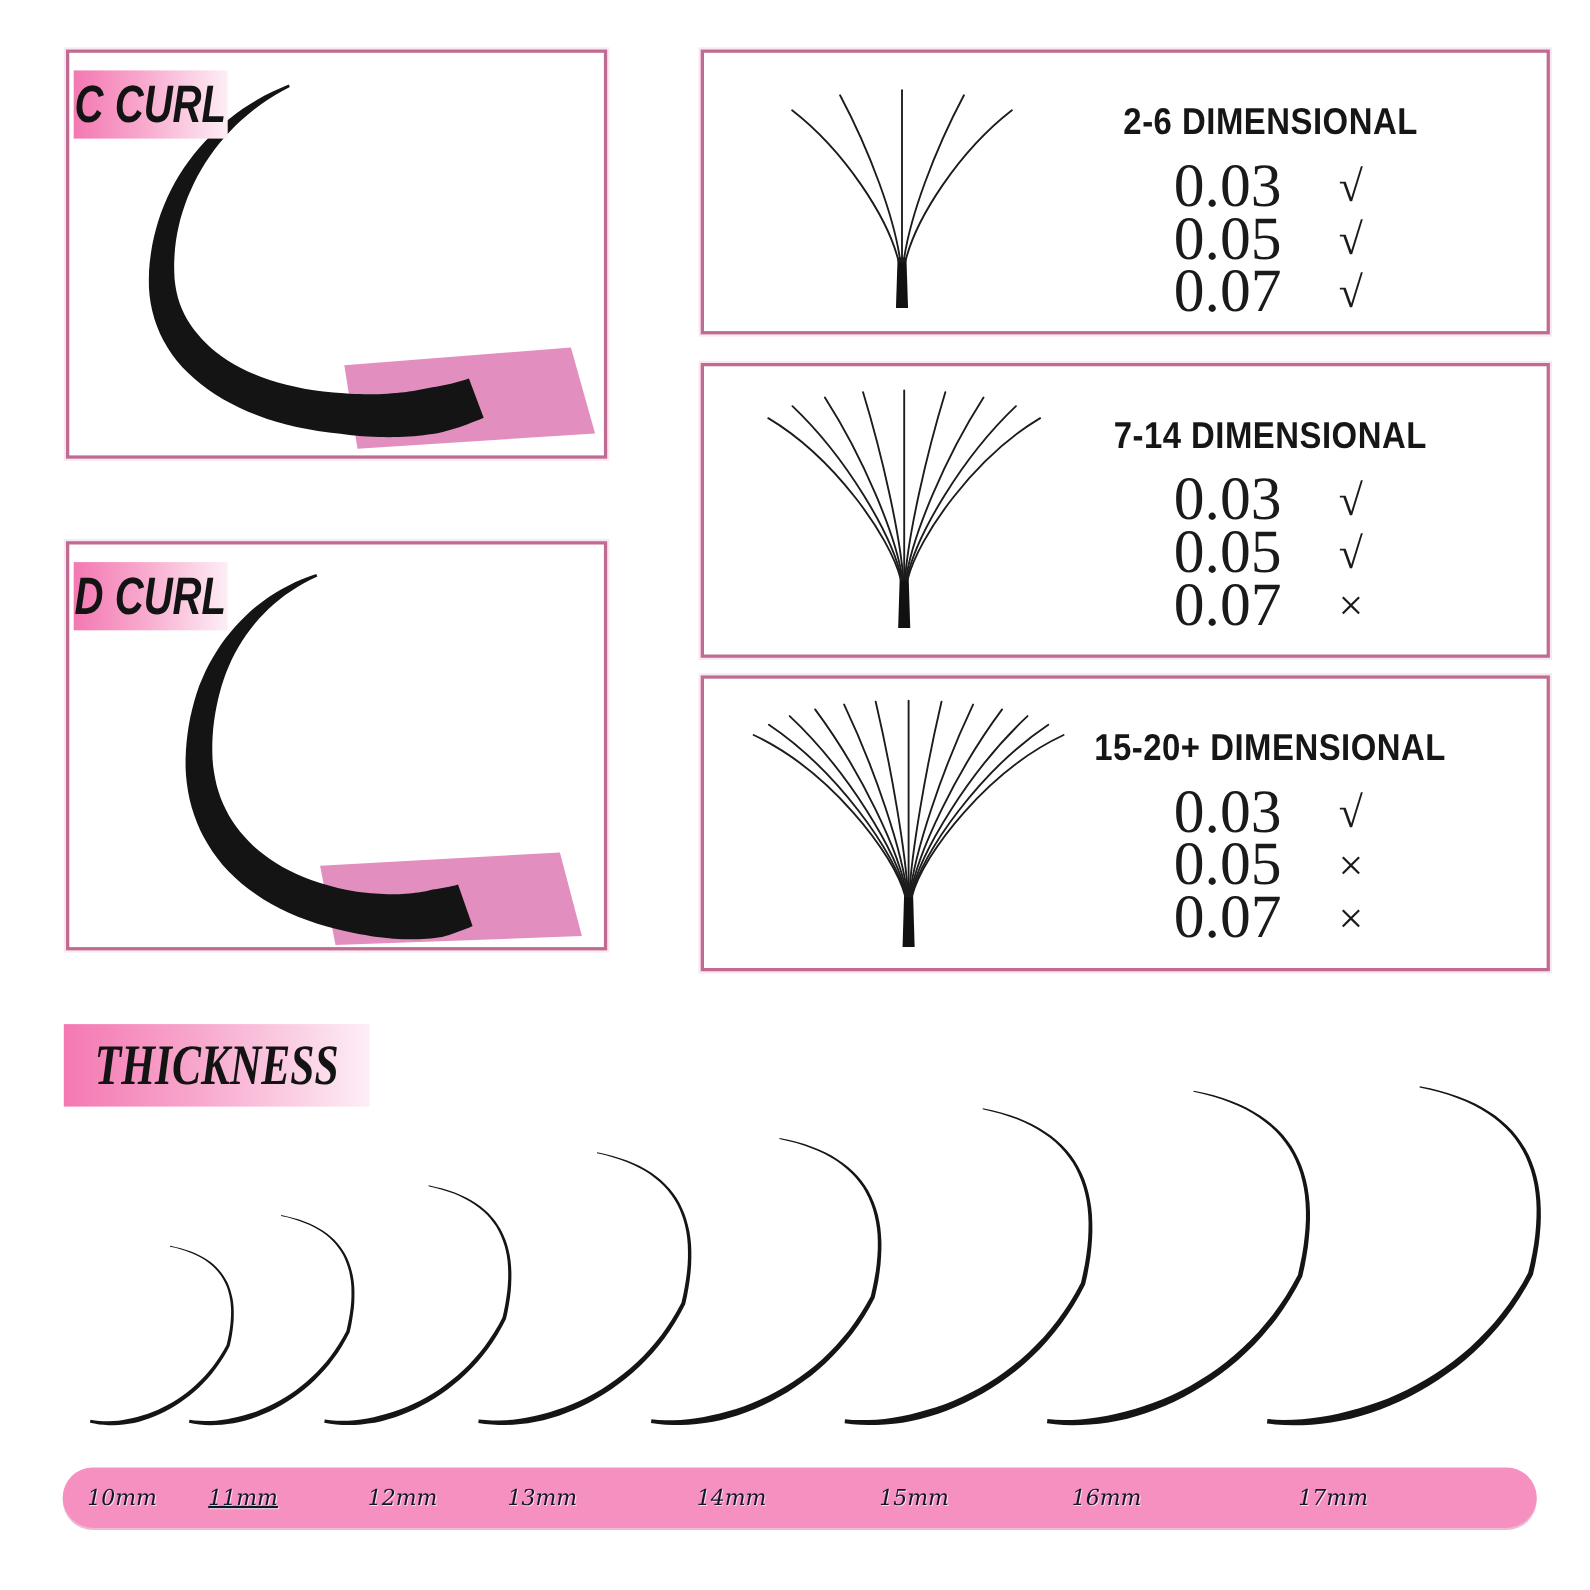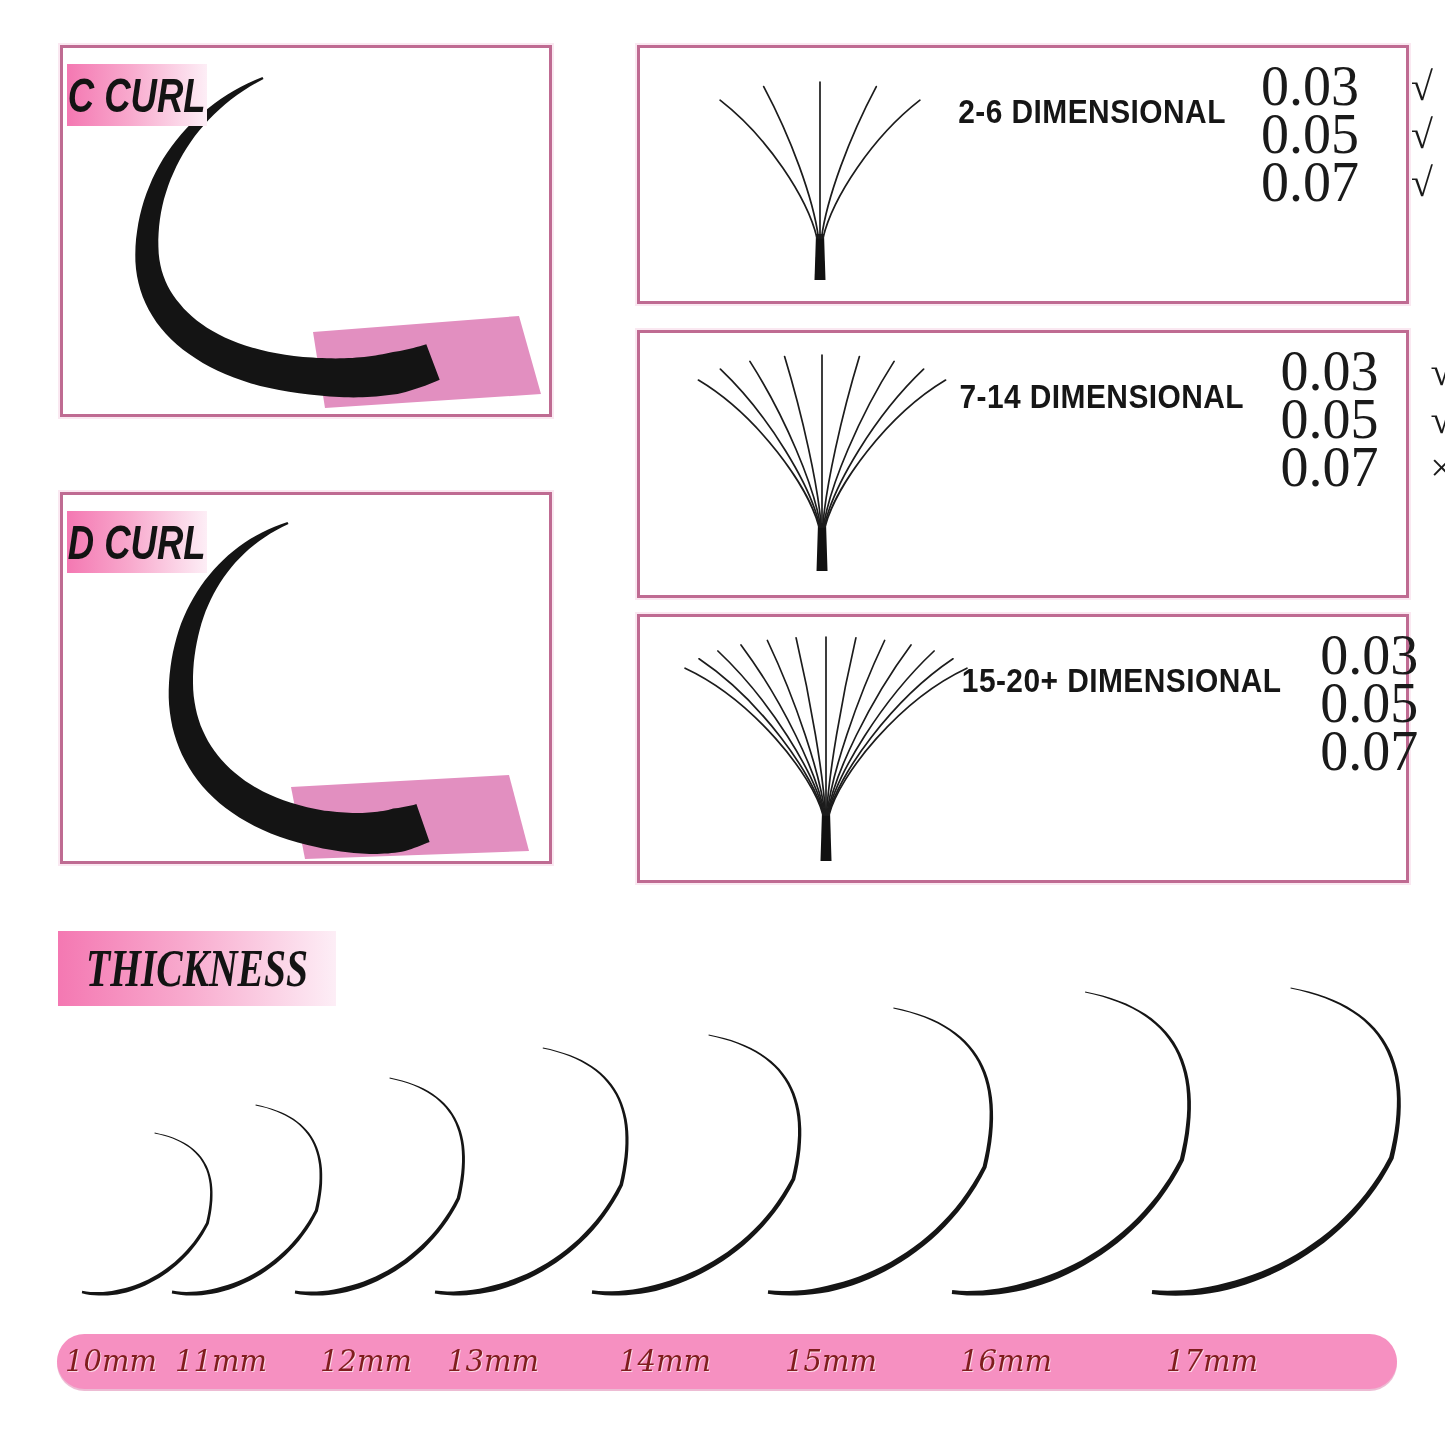--- a/index.html
+++ b/index.html
@@ -10,36 +10,36 @@
   .plate{position:absolute;display:flex;align-items:center;justify-content:center;
          background:linear-gradient(90deg,#f478b2 0%,#f8a9cd 45%,#fdeef6 100%);}
   .plate span{display:inline-block;transform:scaleX(.76);font-style:italic;font-weight:bold;
               color:#131313;white-space:nowrap;letter-spacing:0px;}
   .plate-curl{left:4px;top:16px;width:140px;height:62px;}
   .plate-curl span{font-size:48px;}
   .curl-svg{position:absolute;left:0;top:0;width:486px;height:366px;}
   .dim-card{left:637px;width:766px;}
   .fan-svg{position:absolute;left:12px;top:4px;width:340px;height:248px;}
   .dim-text{position:absolute;left:300px;right:36px;top:0;bottom:0;display:flex;
-            flex-direction:row;}
+            flex-direction:column;align-items:center;}
   .dim-title{margin:44px 0 0;font-size:34px;font-weight:800;color:#161616;white-space:nowrap;
              display:inline-block;transform:scaleX(.88);letter-spacing:.5px;}
   .dim-rows{margin-top:14px;}
   .dim-row{display:flex;align-items:center;justify-content:center;height:48px;}
   .dim-num{font-family:"Liberation Serif",serif;font-size:56px;color:#1a1a1a;width:132px;
            text-align:center;}
   .dim-mark{font-family:"Liberation Serif",serif;font-size:40px;color:#1a1a1a;width:64px;
             text-align:center;margin-left:14px;}
   .plate-thickness{left:58px;top:931px;width:278px;height:75px;font-family:Liberation Serif, serif;}
   .plate-thickness span{font-size:52px;}
   .thickness-svg{position:absolute;left:0;top:980px;width:1445px;height:340px;}
   .pill{position:absolute;left:57px;top:1334px;width:1340px;height:55px;border-radius:28px;
         background:#f690c1;box-shadow:0 2px 0 rgba(216,106,160,.45);}
   .mm-label{position:absolute;top:0;transform:translateX(-50%);line-height:55px;
-            font-family:"DejaVu Serif",serif;font-style:italic;font-size:29px;color:#7f1d1d;
+            font-family:"DejaVu Serif",serif;font-style:italic;font-size:20px;color:#0f172a;
             text-shadow:1px 1px 0 rgba(255,255,255,.65);white-space:nowrap;}
 </style>
 </head>
 <body>
 
 <div class="canvas">
 
   <section class="frame-box" style="left:60px;top:45px;width:486px;height:366px;">
     <svg id="curl-svg-0" class="curl-svg" viewBox="0 0 486 366">
         <polygon points="250,284 456,268 478,346 262,360" fill="#e28fc0"></polygon>
@@ -166,21 +166,21 @@
       <path d="M294.8,313.5L300.0,314.4L305.5,315.0L311.1,315.4L316.8,315.5L322.7,315.4L328.6,314.9L334.6,314.2L340.7,313.3L346.9,312.0L353.0,310.3L359.2,308.4L365.3,306.2L371.4,303.7L377.6,300.9L383.6,297.8L389.6,294.5L395.6,290.9L401.4,287.1L407.2,282.9L412.8,278.5L418.3,273.8L423.7,268.9L428.9,263.6L434.0,258.1L438.9,252.3L443.5,246.3L448.0,239.9L452.2,233.3L456.2,226.4L460.0,219.1L461.5,212.3L462.6,205.9L463.6,199.7L464.3,193.6L464.7,187.7L464.9,182.0L464.9,176.4L464.6,171.0L464.1,165.8L463.3,160.7L462.2,155.8L460.9,151.1L459.3,146.5L457.4,142.2L455.3,138.0L452.9,134.0L450.2,130.1L447.3,126.5L444.1,123.0L440.5,119.8L436.7,116.7L432.7,113.8L428.3,111.1L423.7,108.6L418.7,106.3L413.5,104.2L408.0,102.3L402.2,100.5L396.1,99.0L389.7,97.6L389.5,98.4L395.9,99.9L401.9,101.5L407.6,103.3L413.1,105.3L418.2,107.5L423.0,109.9L427.5,112.5L431.7,115.2L435.7,118.1L439.3,121.2L442.7,124.4L445.7,127.8L448.5,131.4L451.1,135.1L453.3,139.1L455.3,143.1L457.0,147.4L458.5,151.8L459.7,156.4L460.7,161.2L461.4,166.1L461.8,171.2L462.0,176.5L462.0,181.9L461.7,187.5L461.2,193.3L460.4,199.2L459.4,205.4L458.2,211.6L456.8,217.8L453.1,224.7L449.1,231.4L444.9,237.8L440.5,244.0L435.8,249.9L431.0,255.5L426.0,260.8L420.8,265.8L415.5,270.6L410.1,275.1L404.5,279.4L398.9,283.3L393.1,287.0L387.3,290.4L381.4,293.6L375.5,296.4L369.5,299.0L363.5,301.4L357.5,303.5L351.5,305.3L345.6,306.8L339.7,308.3L333.9,309.5L328.1,310.4L322.4,311.1L316.7,311.5L311.2,311.6L305.7,311.5L300.4,311.2L295.2,310.5Z" fill="#151515"></path>
       <path d="M434.8,313.6L440.8,314.5L447.0,315.1L453.4,315.4L459.9,315.5L466.5,315.2L473.3,314.6L480.1,313.8L487.1,312.6L494.1,311.2L501.1,309.2L508.1,307.0L515.1,304.4L522.0,301.6L529.0,298.4L535.9,295.0L542.7,291.2L549.5,287.1L556.2,282.7L562.7,278.0L569.2,273.0L575.4,267.7L581.6,262.1L587.5,256.2L593.3,249.9L598.8,243.4L604.1,236.5L609.2,229.3L614.0,221.8L618.6,213.9L622.9,205.6L624.6,197.9L625.9,190.7L627.0,183.6L627.8,176.7L628.3,170.0L628.5,163.5L628.5,157.2L628.2,151.0L627.6,145.1L626.7,139.3L625.4,133.8L623.9,128.4L622.1,123.2L620.0,118.3L617.6,113.5L614.9,108.9L611.8,104.6L608.5,100.4L604.8,96.5L600.8,92.8L596.5,89.3L591.8,86.0L586.9,83.0L581.6,80.1L576.0,77.5L570.0,75.1L563.8,72.9L557.1,70.9L550.2,69.1L542.9,67.6L542.7,68.4L550.0,70.1L556.8,72.0L563.4,74.0L569.6,76.3L575.4,78.8L580.9,81.5L586.0,84.4L590.9,87.5L595.3,90.8L599.5,94.3L603.3,98.0L606.8,101.9L610.0,105.9L612.9,110.2L615.5,114.6L617.8,119.3L619.7,124.1L621.4,129.2L622.8,134.4L623.9,139.8L624.7,145.4L625.2,151.2L625.4,157.2L625.4,163.4L625.1,169.8L624.5,176.4L623.6,183.1L622.5,190.1L621.1,197.2L619.5,204.3L615.3,212.1L610.7,219.7L605.9,227.0L600.9,234.0L595.6,240.7L590.1,247.1L584.4,253.1L578.5,258.9L572.4,264.3L566.2,269.4L559.9,274.2L553.4,278.7L546.9,282.9L540.2,286.8L533.5,290.4L526.8,293.7L520.0,296.6L513.1,299.3L506.3,301.7L499.5,303.8L492.7,305.6L486.0,307.3L479.3,308.7L472.7,309.8L466.2,310.6L459.7,311.1L453.4,311.4L447.2,311.4L441.1,311.0L435.2,310.4Z" fill="#151515"></path>
       <path d="M591.8,313.7L598.3,314.6L605.0,315.2L611.9,315.5L618.9,315.5L626.1,315.2L633.4,314.6L640.8,313.7L648.3,312.4L655.9,310.9L663.4,308.8L671.0,306.5L678.6,303.8L686.1,300.8L693.6,297.4L701.1,293.8L708.5,289.8L715.8,285.6L723.0,280.9L730.1,276.0L737.1,270.8L743.9,265.2L750.5,259.3L756.9,253.0L763.1,246.4L769.1,239.5L774.9,232.3L780.4,224.7L785.6,216.8L790.5,208.6L795.2,199.8L797.0,191.7L798.5,184.1L799.6,176.6L800.5,169.4L801.0,162.3L801.3,155.5L801.3,148.8L800.9,142.4L800.3,136.1L799.3,130.0L798.0,124.2L796.3,118.5L794.4,113.1L792.1,107.9L789.5,102.8L786.5,98.0L783.2,93.5L779.6,89.1L775.6,85.0L771.3,81.1L766.6,77.4L761.6,74.0L756.3,70.7L750.6,67.7L744.5,65.0L738.1,62.4L731.3,60.1L724.1,58.0L716.6,56.2L708.7,54.5L708.5,55.5L716.3,57.2L723.8,59.2L730.9,61.3L737.6,63.8L743.9,66.4L749.8,69.2L755.4,72.3L760.6,75.5L765.5,79.0L769.9,82.7L774.1,86.6L777.9,90.6L781.3,94.9L784.5,99.4L787.2,104.1L789.7,109.0L791.8,114.1L793.6,119.4L795.1,124.9L796.3,130.6L797.2,136.5L797.8,142.6L798.0,148.9L798.0,155.4L797.6,162.1L797.0,169.0L796.1,176.1L794.8,183.4L793.3,190.9L791.6,198.4L787.0,206.6L782.1,214.6L776.9,222.3L771.5,229.7L765.7,236.7L759.8,243.4L753.6,249.7L747.3,255.8L740.7,261.5L734.0,266.8L727.2,271.9L720.2,276.6L713.1,281.0L705.9,285.1L698.6,288.9L691.3,292.3L683.9,295.5L676.5,298.3L669.1,300.8L661.8,303.0L654.4,304.9L647.1,306.7L639.9,308.2L632.8,309.4L625.7,310.3L618.7,310.9L611.9,311.2L605.2,311.2L598.6,310.9L592.2,310.3Z" fill="#151515"></path>
       <path d="M767.8,313.8L774.8,314.7L782.0,315.3L789.4,315.5L797.0,315.5L804.7,315.1L812.6,314.3L820.5,313.3L828.6,311.9L836.7,310.1L844.8,307.8L853.0,305.2L861.1,302.2L869.2,298.9L877.3,295.2L885.3,291.2L893.3,286.8L901.2,282.1L908.9,277.0L916.5,271.6L924.0,265.8L931.3,259.7L938.4,253.2L945.4,246.3L952.0,239.1L958.5,231.4L964.7,223.5L970.6,215.1L976.2,206.4L981.5,197.3L986.5,187.7L988.5,178.8L990.0,170.4L991.3,162.2L992.2,154.2L992.8,146.4L993.1,138.8L993.0,131.5L992.7,124.4L992.0,117.5L990.9,110.8L989.5,104.3L987.8,98.1L985.7,92.1L983.2,86.3L980.4,80.8L977.2,75.5L973.7,70.5L969.8,65.7L965.5,61.1L960.8,56.8L955.8,52.8L950.4,49.0L944.7,45.4L938.5,42.1L932.0,39.0L925.1,36.2L917.8,33.7L910.1,31.4L902.0,29.3L893.5,27.5L893.3,28.5L901.7,30.4L909.7,32.6L917.3,35.0L924.5,37.6L931.3,40.5L937.7,43.6L943.7,47.0L949.3,50.6L954.5,54.4L959.4,58.5L963.8,62.8L967.9,67.3L971.6,72.0L975.0,76.9L978.0,82.1L980.6,87.5L982.9,93.1L984.9,99.0L986.5,105.0L987.8,111.3L988.7,117.9L989.3,124.6L989.6,131.6L989.5,138.8L989.2,146.2L988.5,153.8L987.5,161.6L986.2,169.7L984.5,178.0L982.7,186.2L977.8,195.3L972.5,204.1L966.9,212.6L961.0,220.7L954.9,228.5L948.5,235.8L941.8,242.8L935.0,249.5L927.9,255.8L920.7,261.7L913.3,267.3L905.8,272.5L898.2,277.3L890.5,281.9L882.7,286.0L874.8,289.8L866.9,293.3L858.9,296.5L851.0,299.3L843.0,301.7L835.1,303.8L827.3,305.8L819.5,307.5L811.8,308.9L804.2,309.9L796.7,310.6L789.4,311.0L782.2,311.0L775.1,310.8L768.2,310.2Z" fill="#151515"></path>
       <path d="M951.8,313.9L959.2,314.8L966.9,315.4L974.7,315.6L982.8,315.5L991.0,315.1L999.3,314.3L1007.8,313.1L1016.3,311.6L1024.9,309.8L1033.5,307.3L1042.2,304.5L1050.8,301.4L1059.4,297.9L1068.0,294.0L1076.5,289.7L1085.0,285.1L1093.3,280.1L1101.5,274.8L1109.6,269.1L1117.6,263.0L1125.3,256.5L1132.9,249.6L1140.2,242.4L1147.3,234.7L1154.2,226.7L1160.8,218.3L1167.0,209.5L1173.0,200.3L1178.6,190.7L1183.9,180.5L1186.0,171.1L1187.6,162.3L1189.0,153.6L1189.9,145.2L1190.6,136.9L1190.9,129.0L1190.9,121.2L1190.5,113.7L1189.7,106.4L1188.6,99.4L1187.1,92.5L1185.2,86.0L1183.0,79.6L1180.4,73.6L1177.4,67.7L1174.1,62.1L1170.3,56.8L1166.2,51.7L1161.6,46.9L1156.7,42.4L1151.4,38.1L1145.6,34.1L1139.5,30.4L1133.0,26.9L1126.1,23.6L1118.7,20.7L1111.0,18.0L1102.8,15.5L1094.2,13.4L1085.2,11.5L1085.0,12.5L1093.9,14.5L1102.4,16.8L1110.5,19.4L1118.2,22.2L1125.4,25.2L1132.2,28.5L1138.5,32.1L1144.5,35.9L1150.0,39.9L1155.1,44.2L1159.9,48.7L1164.2,53.5L1168.1,58.4L1171.7,63.7L1174.9,69.1L1177.7,74.8L1180.1,80.7L1182.2,86.9L1183.9,93.3L1185.3,100.0L1186.3,106.8L1186.9,114.0L1187.2,121.3L1187.2,128.9L1186.8,136.7L1186.0,144.8L1185.0,153.0L1183.6,161.5L1181.8,170.3L1179.9,179.0L1174.7,188.5L1169.1,197.9L1163.1,206.8L1156.9,215.4L1150.3,223.5L1143.6,231.3L1136.5,238.7L1129.2,245.7L1121.8,252.3L1114.1,258.6L1106.3,264.5L1098.3,270.0L1090.2,275.1L1082.0,279.9L1073.7,284.3L1065.3,288.3L1056.9,292.0L1048.5,295.3L1040.1,298.2L1031.6,300.8L1023.2,303.1L1014.9,305.2L1006.7,307.0L998.5,308.5L990.4,309.6L982.5,310.4L974.7,310.8L967.0,310.9L959.5,310.7L952.2,310.1Z" fill="#151515"></path>
       <path d="M1151.8,314.0L1159.5,314.9L1167.5,315.5L1175.7,315.7L1184.0,315.6L1192.6,315.2L1201.3,314.4L1210.1,313.2L1218.9,311.7L1227.9,309.8L1236.9,307.3L1245.9,304.5L1254.9,301.3L1263.9,297.7L1272.8,293.8L1281.7,289.5L1290.5,284.8L1299.1,279.8L1307.7,274.3L1316.1,268.5L1324.4,262.4L1332.5,255.8L1340.4,248.8L1348.0,241.5L1355.4,233.7L1362.5,225.6L1369.4,217.1L1375.9,208.2L1382.1,198.9L1388.0,189.1L1393.6,178.8L1395.7,169.3L1397.4,160.3L1398.8,151.5L1399.8,142.9L1400.5,134.6L1400.8,126.5L1400.7,118.6L1400.3,111.0L1399.5,103.6L1398.4,96.5L1396.8,89.6L1394.9,82.9L1392.6,76.5L1389.9,70.3L1386.7,64.4L1383.2,58.8L1379.3,53.4L1375.0,48.2L1370.3,43.4L1365.1,38.8L1359.6,34.4L1353.6,30.4L1347.3,26.6L1340.5,23.0L1333.2,19.8L1325.6,16.8L1317.5,14.0L1309.0,11.6L1300.1,9.4L1290.7,7.4L1290.5,8.6L1299.8,10.6L1308.7,12.9L1317.1,15.5L1325.0,18.3L1332.5,21.4L1339.6,24.8L1346.2,28.4L1352.4,32.2L1358.2,36.3L1363.5,40.6L1368.4,45.2L1373.0,50.0L1377.1,55.1L1380.8,60.4L1384.1,65.9L1387.0,71.7L1389.5,77.7L1391.7,83.9L1393.5,90.4L1394.9,97.1L1395.9,104.1L1396.6,111.3L1396.9,118.7L1396.8,126.4L1396.4,134.3L1395.7,142.5L1394.6,150.9L1393.1,159.5L1391.3,168.3L1389.2,177.1L1383.9,186.8L1378.0,196.2L1371.8,205.3L1365.3,213.9L1358.5,222.2L1351.5,230.1L1344.1,237.6L1336.6,244.7L1328.8,251.4L1320.8,257.7L1312.7,263.6L1304.4,269.2L1295.9,274.4L1287.4,279.2L1278.8,283.7L1270.0,287.8L1261.3,291.5L1252.5,294.8L1243.7,297.8L1234.9,300.5L1226.2,302.8L1217.5,304.9L1208.9,306.8L1200.4,308.2L1192.0,309.4L1183.8,310.2L1175.6,310.6L1167.6,310.8L1159.8,310.6L1152.2,310.0Z" fill="#151515"></path>
     </svg>
 
   <div class="pill">
     <span class="mm-label" style="left: 54px;">10mm</span>
-    <span class="mm-label" style="left: 164px;">11mm</span>
+    <span class="mm-label" style="left: 164px; text-decoration: underline;">11mm</span>
     <span class="mm-label" style="left: 309px;">12mm</span>
     <span class="mm-label" style="left: 436px;">13mm</span>
     <span class="mm-label" style="left: 608px; text-align: right;">14mm</span>
     <span class="mm-label" style="left: 774px;">15mm</span>
     <span class="mm-label" style="left: 949px;">16mm</span>
     <span class="mm-label" style="left: 1155px;">17mm</span>
   </div>
 
 </div>
 

